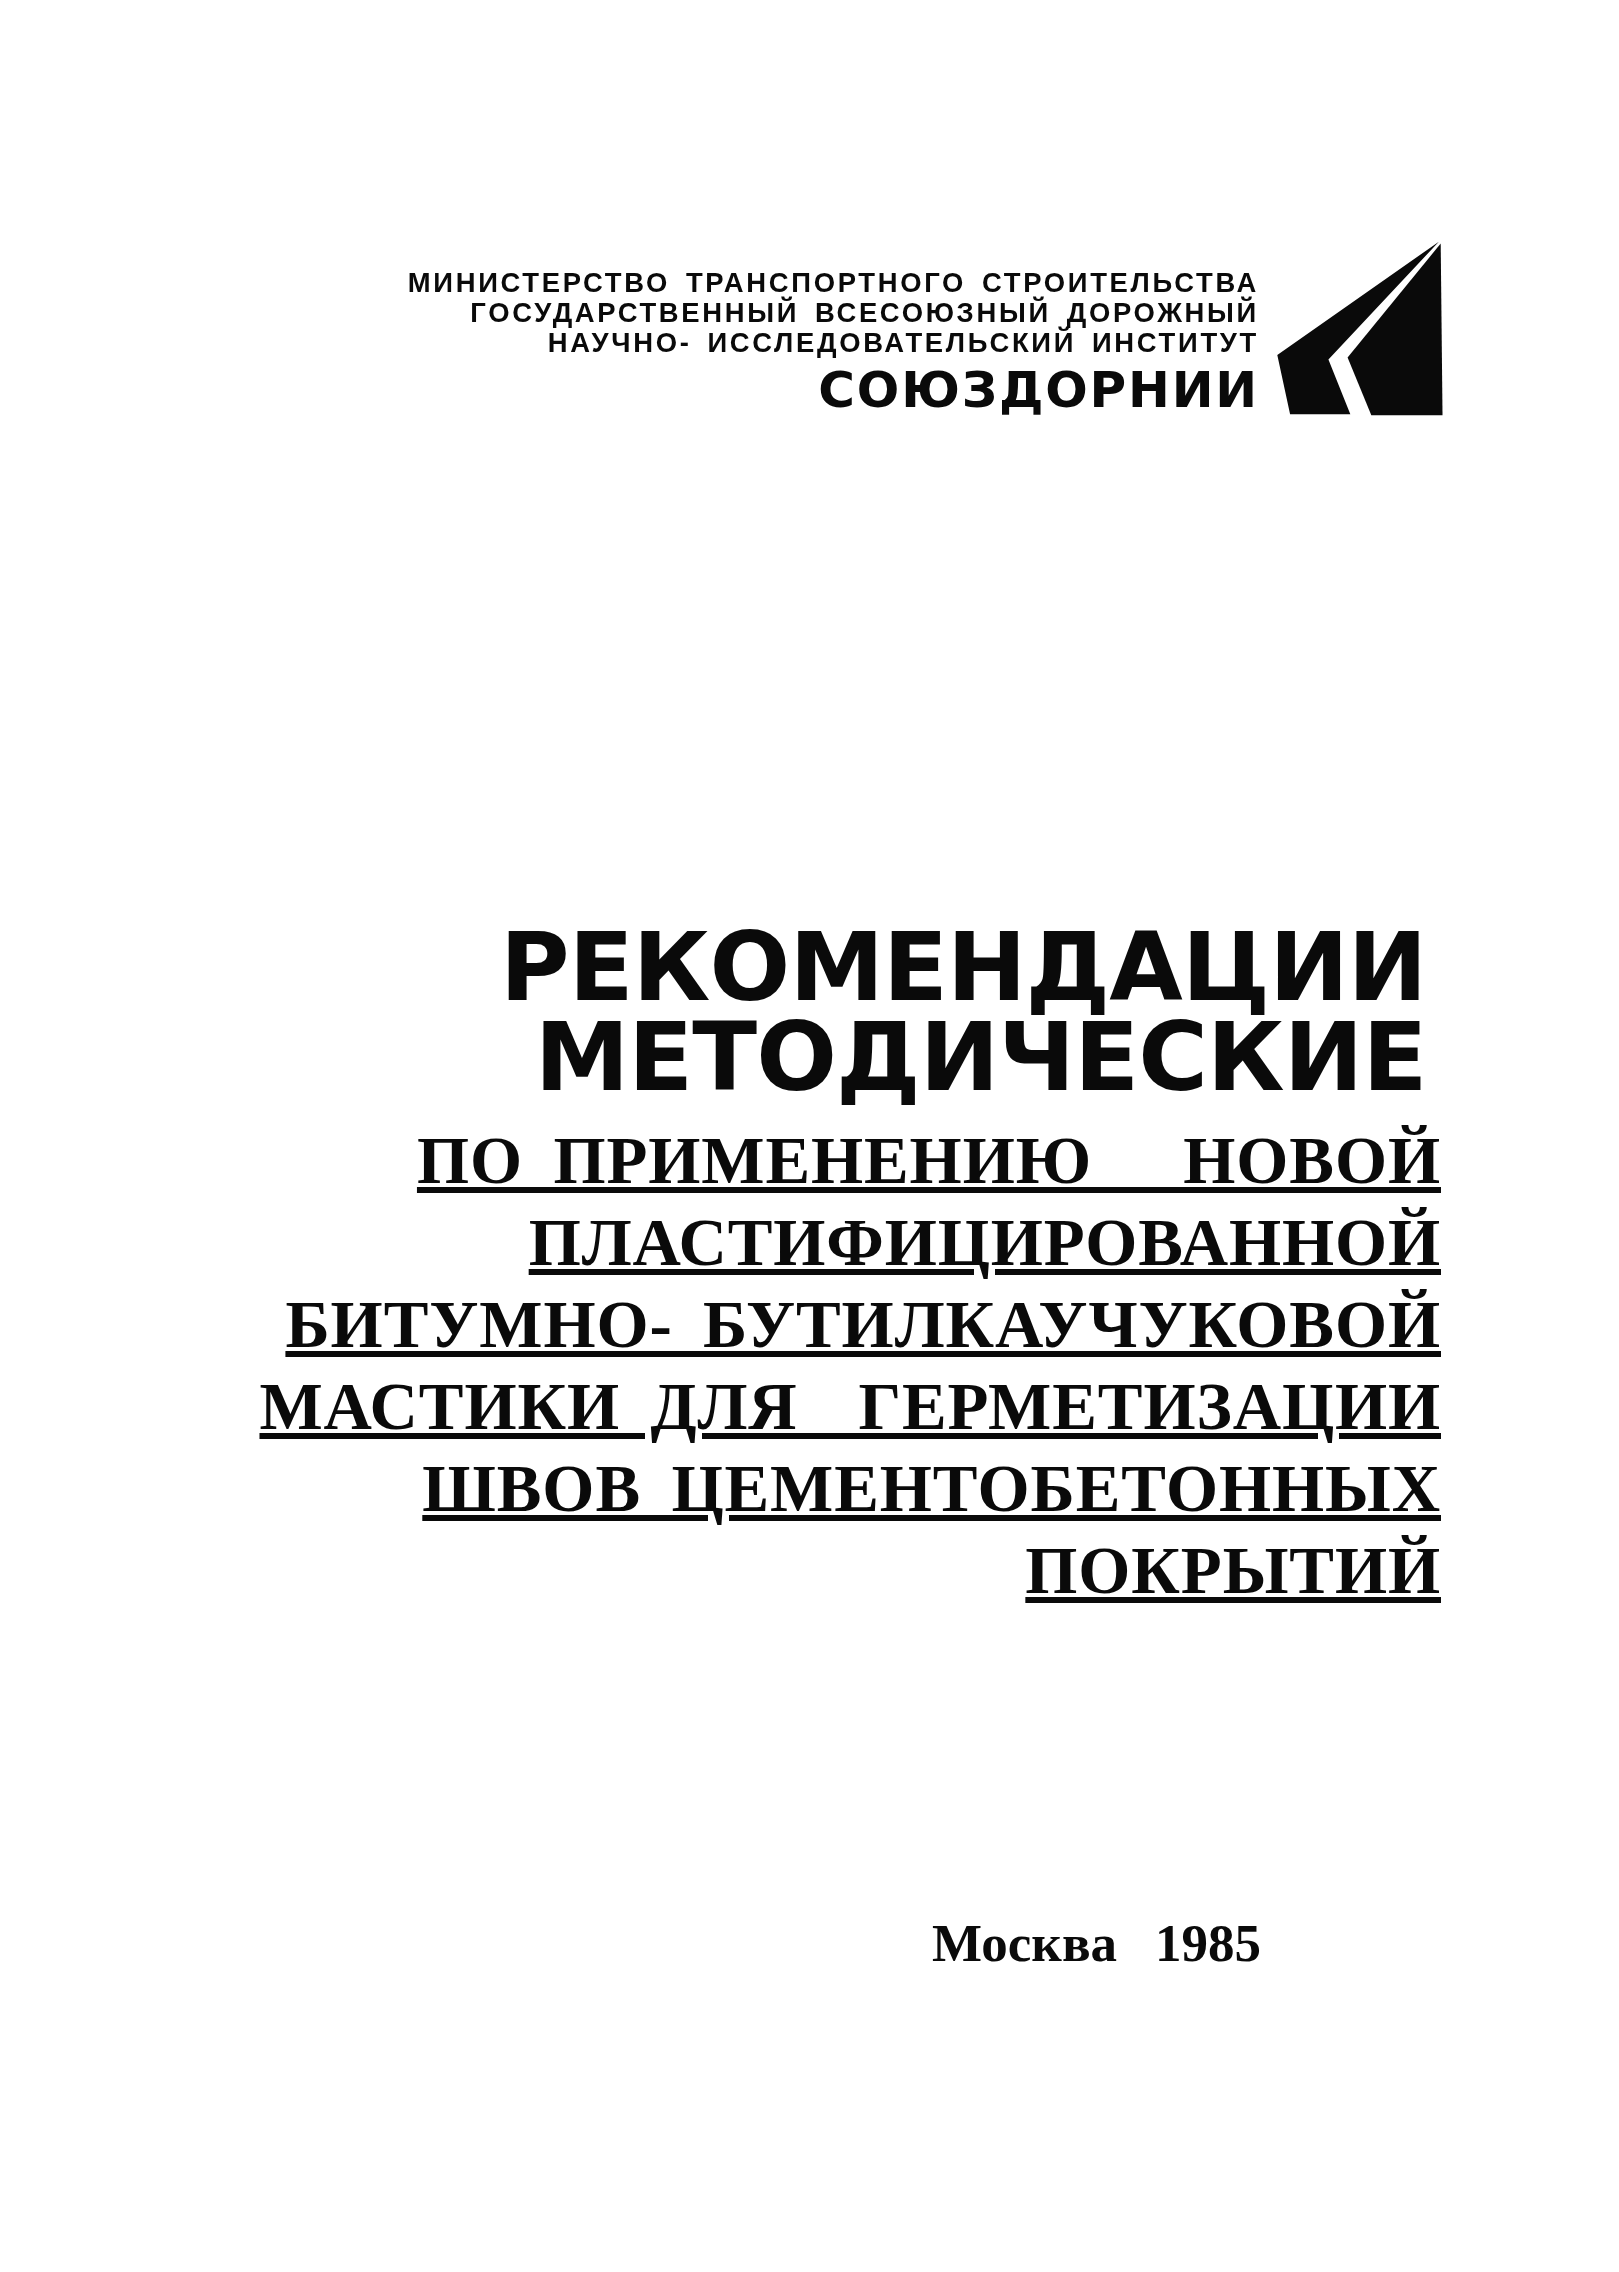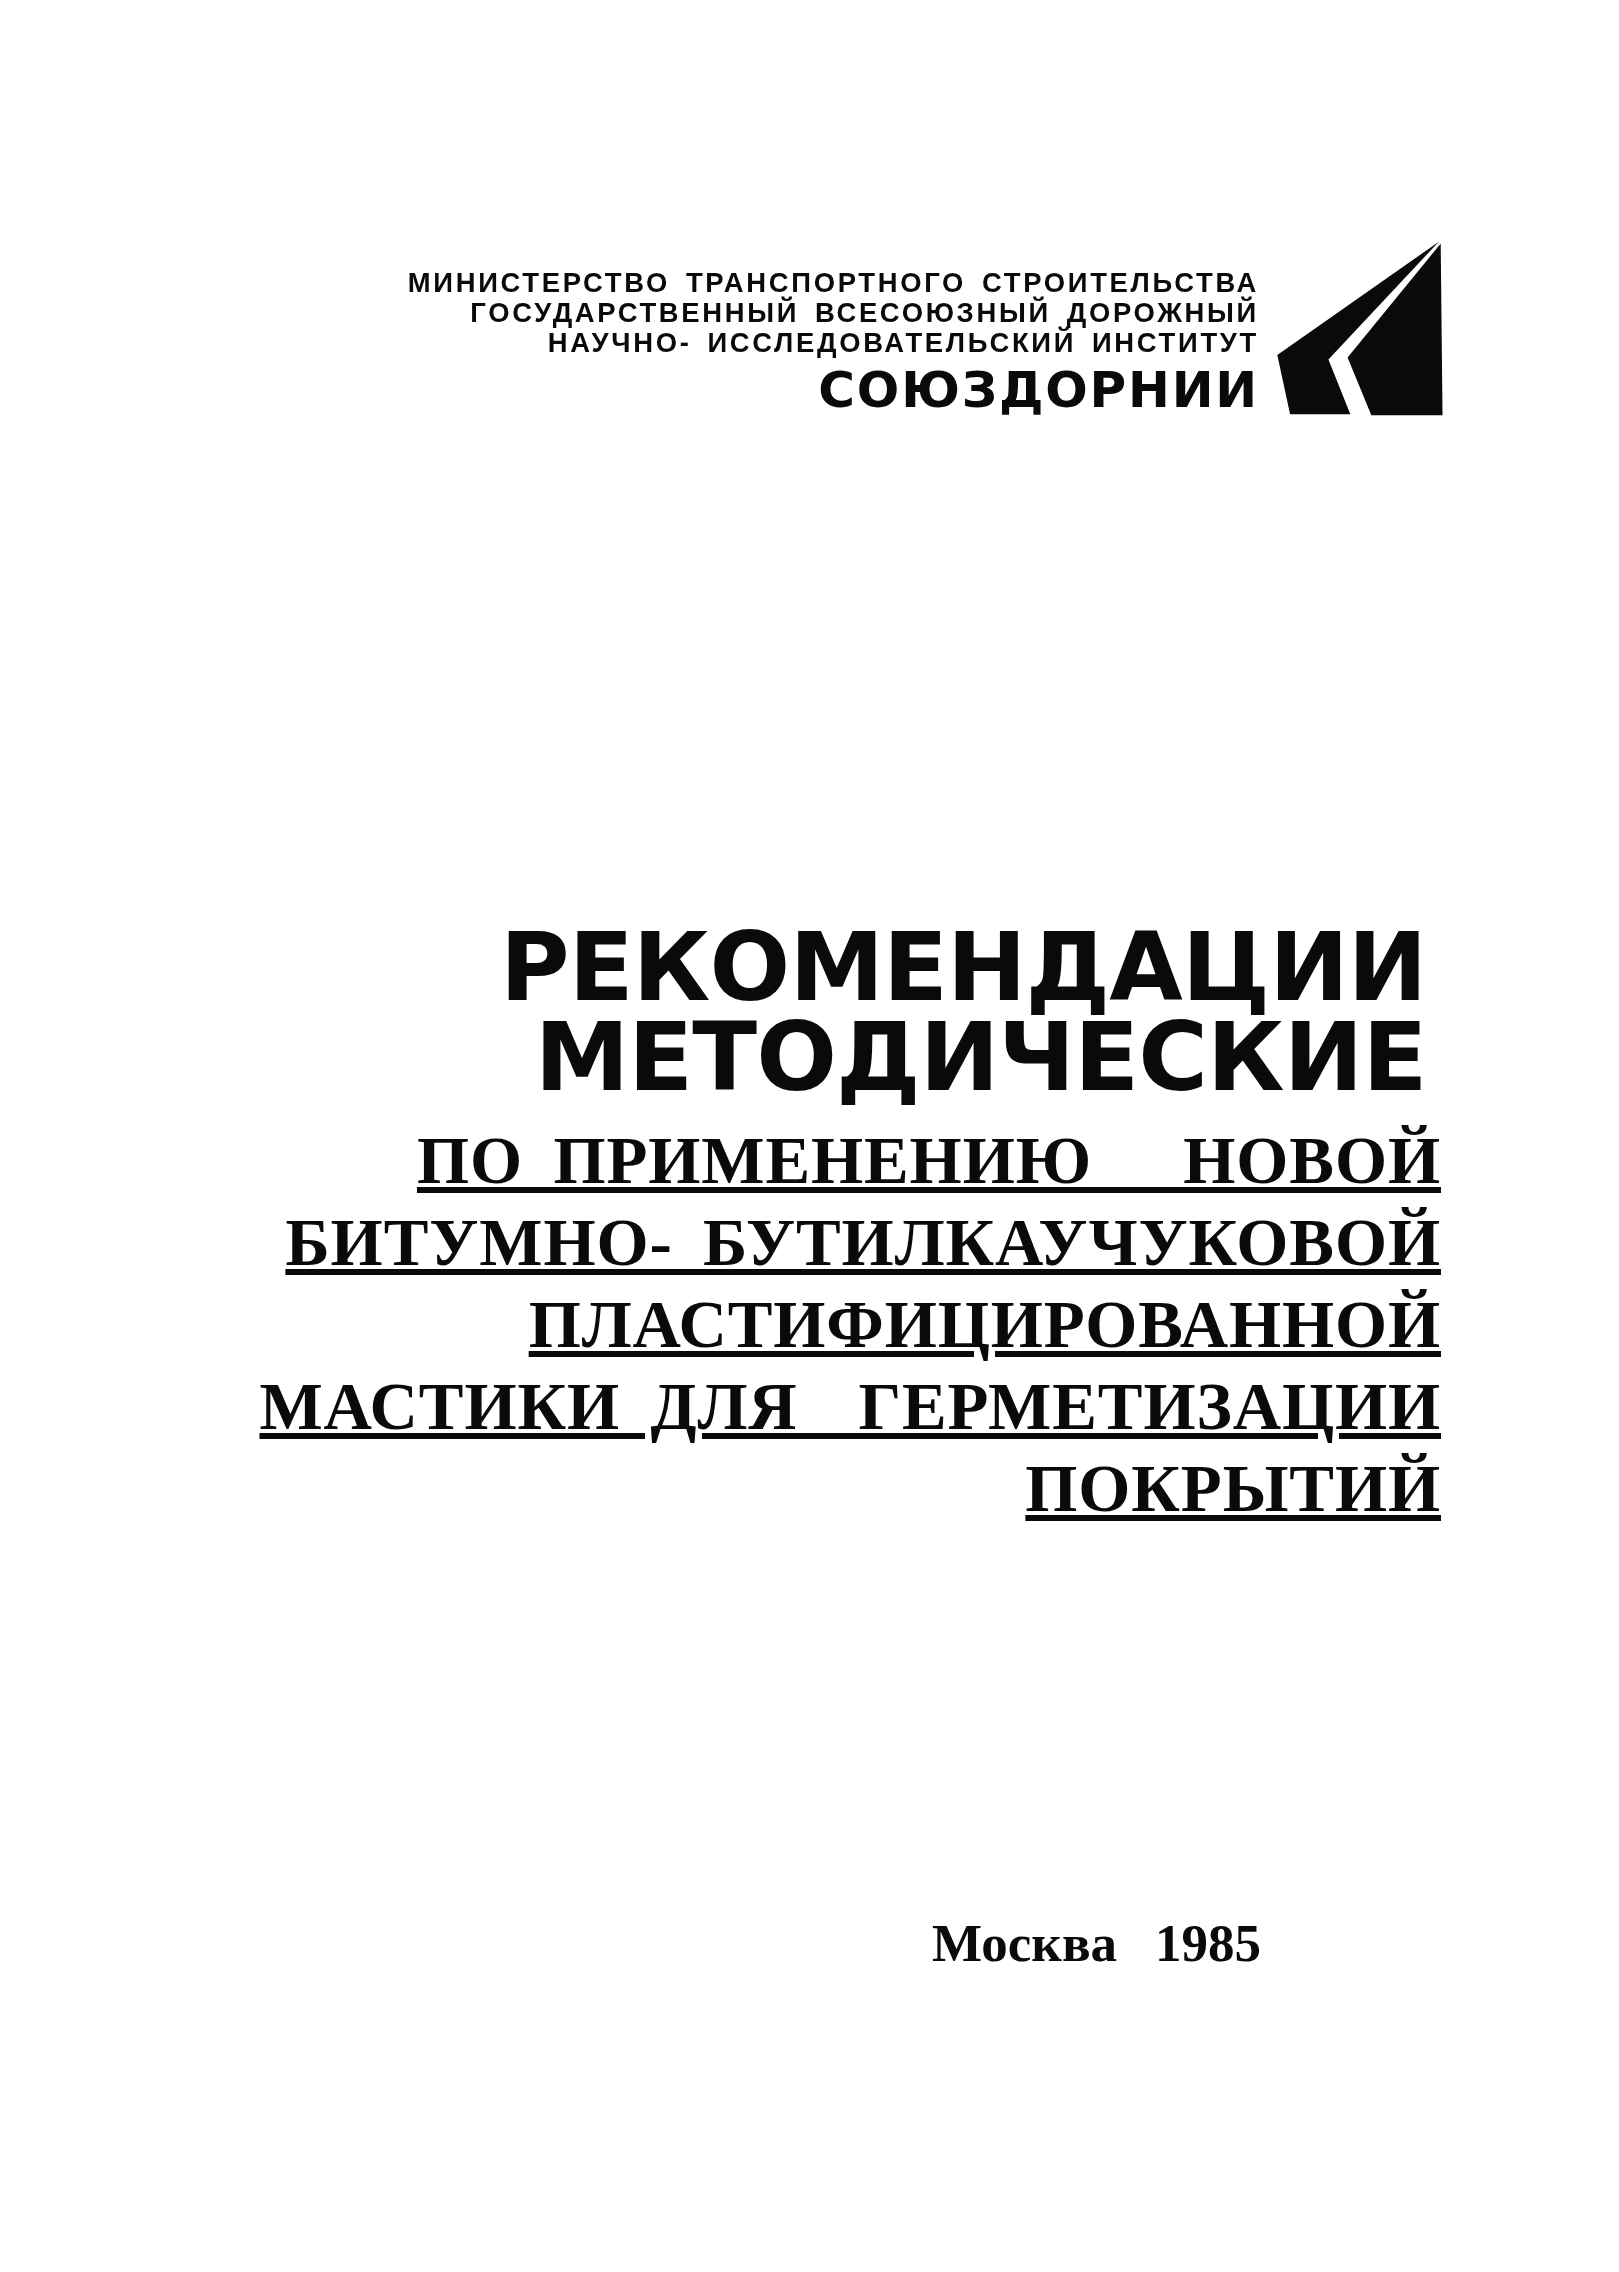--- a/index.html
+++ b/index.html
@@ -123,23 +123,24 @@
     <polygon points="187,6 85,131 111,194 189,194"></polygon>
   </svg>
 
   <div class="title-block">
     <div class="title-line">РЕКОМЕНДАЦИИ</div>
     <div class="title-line">МЕТОДИЧЕСКИЕ</div>
   </div>
 
   <div class="subtitle-block">
     <div class="subtitle-line">ПО ПРИМЕНЕНИЮ   НОВОЙ</div>
+    <div class="subtitle-line">ПЛАСТИФИЦИРОВАННОЙ</div>
     <div class="subtitle-line">БИТУМНО- БУТИЛКАУЧУКОВОЙ</div>
-    <div class="subtitle-line">ПЛАСТИФИЦИРОВАННОЙ</div>
     <div class="subtitle-line">МАСТИКИ ДЛЯ  ГЕРМЕТИЗАЦИИ</div>
+    <div class="subtitle-line">ШВОВ ЦЕМЕНТОБЕТОННЫХ</div>
     <div class="subtitle-line">ПОКРЫТИЙ</div>
   </div>
 
   <div class="imprint">
     <span>Москва</span><span class="year">1985</span>
   </div>
 
 </div>
 
 

